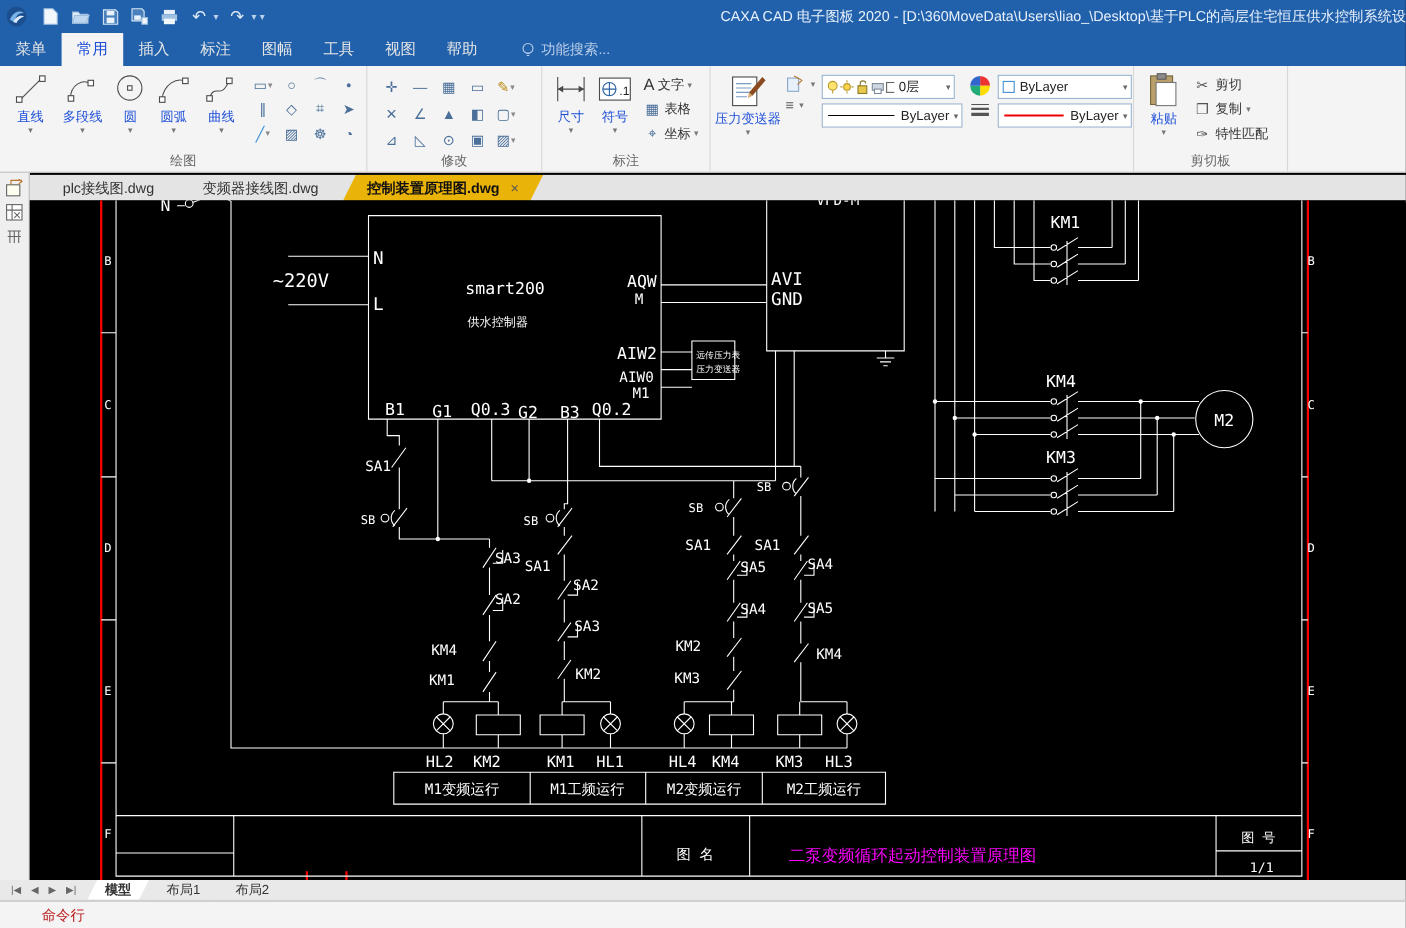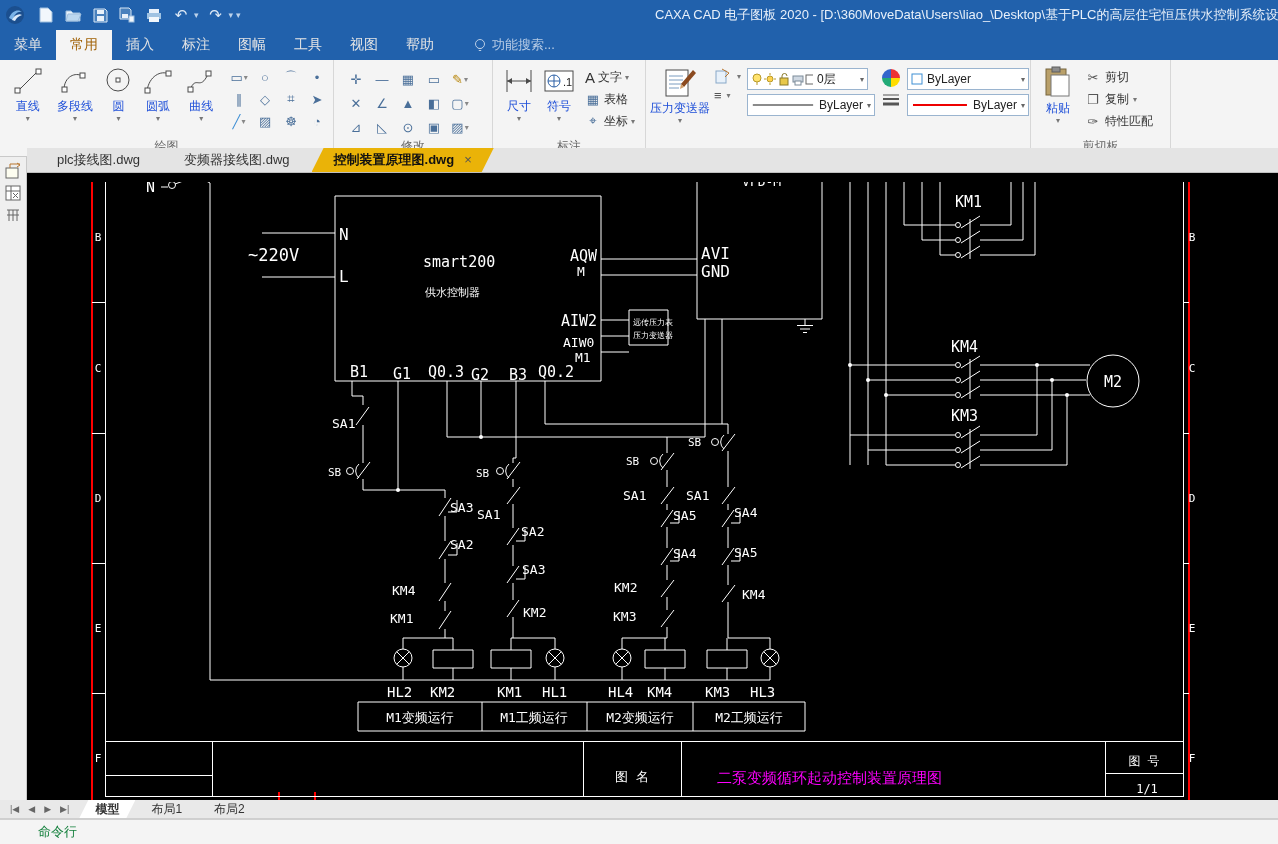--- a/index.html
+++ b/index.html
@@ -15,21 +15,21 @@
     justify-content:center; color:#dfeaf6; font-size:15px; cursor:default; }
   .qat svg { display:block; }
   .qcaret { font-size:9px; color:#bcd2ea; margin-left:-4px; }
   #win-title { position:absolute; left:655px; top:0; height:30px; line-height:30px;
     font-size:13px; color:#e8f0fa; white-space:nowrap; overflow:hidden; width:623px; }
 
   
   #menubar { position:absolute; left:0; top:30px; width:1278px; height:30px;
     background:#2161ac; display:flex; align-items:stretch; }
   .mtab { color:#e5e5e5; font-size:14px; padding:6px 14px; cursor:default; }
-  .mtab.active { background:#f4f4f4; color:#a16207; }
+  .mtab.active { background:#f4f4f4; color:#1d4ed8; }
   #func-search { display:flex; align-items:center; gap:6px; margin-left:26px;
     color:#b9cde6; font-size:13px; }
 
   
   #ribbon { position:absolute; left:0; top:60px; width:1278px; height:97px;
     background:#f4f4f4; border-bottom:1px solid #c9c9c9; display:flex; }
   .rgroup { position:relative; height:96px; padding:4px 4px 16px 6px;
     display:flex; align-items:flex-start; }
   .rgroup + .rgroup { border-left:1px solid #d7d7d7; }
   .glabel { position:absolute; left:0; right:0; bottom:1px; text-align:center;
@@ -53,21 +53,21 @@
     overflow:hidden; white-space:nowrap; }
   .combo .caret { margin-left:auto; font-size:8px; color:#666; }
   .propcol { display:flex; flex-direction:column; gap:4px; margin-left:6px; margin-top:4px; }
   .proprow { display:flex; align-items:center; gap:5px; }
   .clipcol { display:flex; flex-direction:column; gap:3px; margin-left:6px; margin-top:4px; }
   .cliprow { display:flex; align-items:center; gap:4px; font-size:12px; color:#333;
     height:19px; cursor:default; }
   .dingicon { color:#555; font-size:13px; width:16px; text-align:center; }
 
   
-  #doctabs { position:absolute; left:27px; top:148px; width:1251px; height:25px;
+  #doctabs { position:absolute; left:27px; top:159px; width:1251px; height:25px;
     background:#e4e4e4; display:flex; align-items:flex-end; padding-left:8px;
     border-bottom:1px solid #bfbfbf; }
   .dtab { height:24px; line-height:24px; font-size:13px; color:#333; padding:0 22px;
     clip-path:polygon(12px 0, 100% 0, calc(100% - 12px) 100%, 0 100%);
     background:#e4e4e4; cursor:default; white-space:nowrap; position:relative; }
   .dtab.active { background:#eab308; font-weight:bold; color:#111; }
   .dtab .close { font-weight:normal; color:#555; margin-left:10px; font-size:13px; }
 
   
   #sidebar { position:absolute; left:0; top:157px; width:27px; height:643px;
@@ -87,21 +87,21 @@
   .snav { display:flex; align-items:center; gap:9px; padding:0 10px; color:#666;
     font-size:9px; }
   .stab { font-size:12px; color:#333; padding:1px 16px;
     clip-path:polygon(9px 0, 100% 0, calc(100% - 9px) 100%, 0 100%);
     background:#e9e9e9; cursor:default; display:flex; align-items:center; }
   .stab.active { background:#ffffff; font-weight:bold; }
 
   
   #cmdbar { position:absolute; left:0; top:819px; width:1278px; height:25px;
     background:#f4f4f4; border-top:1px solid #d0d0d0; display:flex; align-items:center; }
-  #cmdbar span { margin-left:38px; font-size:13px; color:#15803d; }
+  #cmdbar span { margin-left:38px; font-size:13px; color:#b91c1c; }
 </style>
 </head>
 <body>
 
 <div id="titlebar">
   <svg id="app-logo" viewBox="0 0 22 22">
     <circle cx="11" cy="11" r="9" fill="#1b4f8f"></circle>
     <path d="M5,14 C8,6 15,5 18,8 C14,7 10,10 9,16 Z" fill="#7ab3e8"></path>
     <path d="M8,16 C10,11 15,9 18,11 C15,12 12,14 11,17 Z" fill="#dcebfa"></path>
   </svg>

